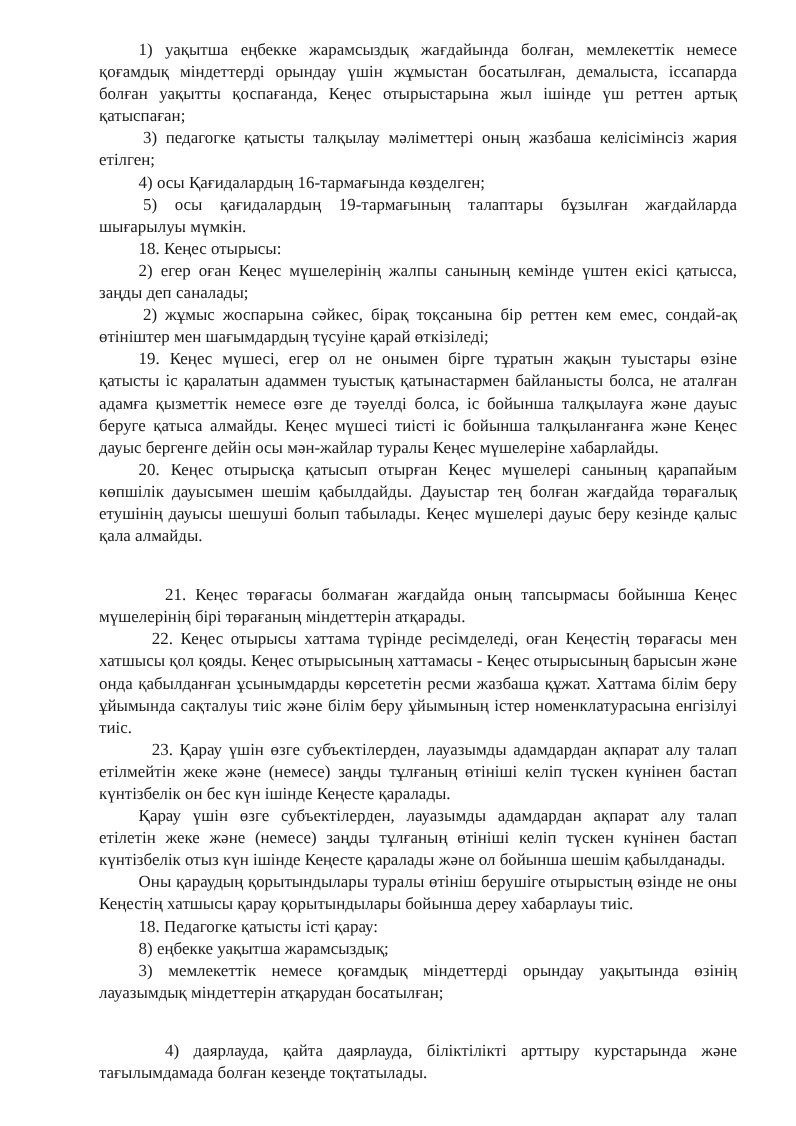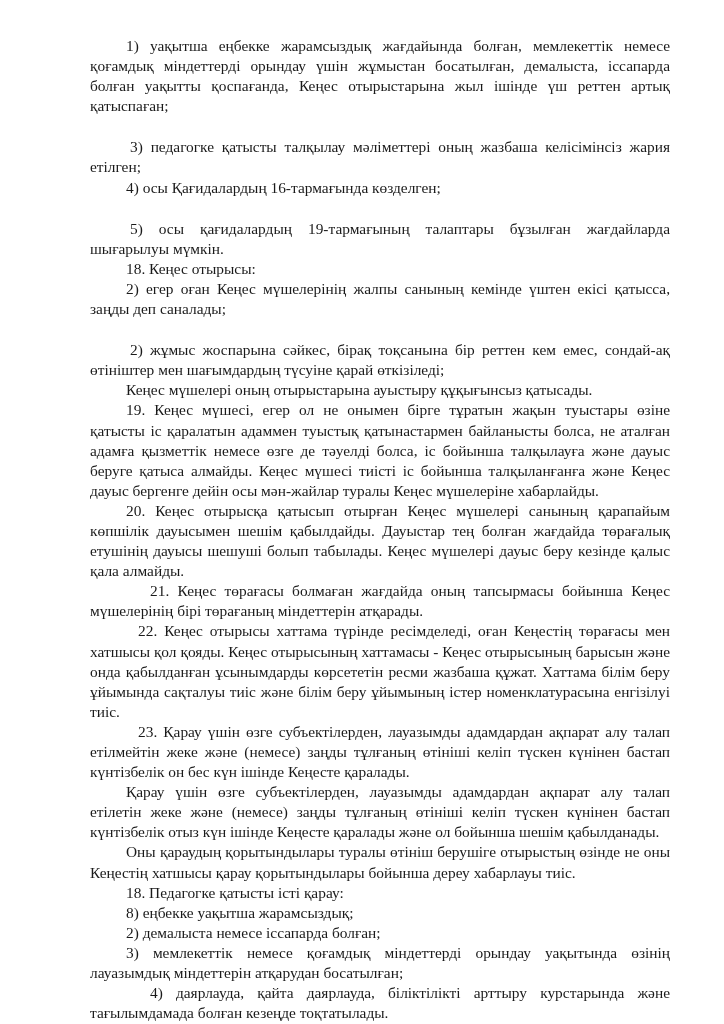--- a/index.html
+++ b/index.html
@@ -13,42 +13,40 @@
     font-size: 15.4px;
     line-height: 20.1px;
     color: #1a1a1a;
   }
   .p {
     margin: 0;
     text-align: justify;
     text-indent: 36px;
     hyphens: none;
   }
-  .p.i2 { text-indent: 40px; margin-top: 21px; }
+  .p.i2 { text-indent: 40px; }
   .p.i3 { text-indent: 48px; }
-  .p.i4 { text-indent: 60px; }
+  .p.i4 { text-indent: 60px; margin-top: 33px; }
 </style>
 </head>
 <body>
 
 <div class="page">
   <p class="p">1) уақытша еңбекке жарамсыздық жағдайында болған, мемлекеттік немесе қоғамдық міндеттерді орындау үшін жұмыстан босатылған, демалыста, іссапарда болған уақытты қоспағанда, Кеңес отырыстарына жыл ішінде үш реттен артық қатыспаған;</p>
   <p class="p i2">3) педагогке қатысты талқылау мәліметтері оның жазбаша келісімінсіз жария етілген;</p>
   <p class="p">4) осы Қағидалардың 16-тармағында көзделген;</p>
   <p class="p i2">5) осы қағидалардың 19-тармағының талаптары бұзылған жағдайларда шығарылуы мүмкін.</p>
   <p class="p">18. Кеңес отырысы:</p>
   <p class="p">2) егер оған Кеңес мүшелерінің жалпы санының кемінде үштен екісі қатысса, заңды деп саналады;</p>
   <p class="p i2">2) жұмыс жоспарына сәйкес, бірақ тоқсанына бір реттен кем емес, сондай-ақ өтініштер мен шағымдардың түсуіне қарай өткізіледі;</p>
-  <p class="p">Кеңес мүшелері оның отырыстарына ауыстыру құқығынсыз қатысады.</p>
   <p class="p">19. Кеңес мүшесі, егер ол не онымен бірге тұратын жақын туыстары өзіне қатысты іс қаралатын адаммен туыстық қатынастармен байланысты болса, не аталған адамға қызметтік немесе өзге де тәуелді болса, іс бойынша талқылауға және дауыс беруге қатыса алмайды. Кеңес мүшесі тиісті іс бойынша талқыланғанға және Кеңес дауыс бергенге дейін осы мән-жайлар туралы Кеңес мүшелеріне хабарлайды.</p>
   <p class="p">20. Кеңес отырысқа қатысып отырған Кеңес мүшелері санының қарапайым көпшілік дауысымен шешім қабылдайды. Дауыстар тең болған жағдайда төрағалық етушінің дауысы шешуші болып табылады. Кеңес мүшелері дауыс беру кезінде қалыс қала алмайды.</p>
   <p class="p i4">21. Кеңес төрағасы болмаған жағдайда оның тапсырмасы бойынша Кеңес мүшелерінің бірі төрағаның міндеттерін атқарады.</p>
   <p class="p i3">22. Кеңес отырысы хаттама түрінде ресімделеді, оған Кеңестің төрағасы мен хатшысы қол қояды. Кеңес отырысының хаттамасы - Кеңес отырысының барысын және онда қабылданған ұсынымдарды көрсететін ресми жазбаша құжат. Хаттама білім беру ұйымында сақталуы тиіс және білім беру ұйымының істер номенклатурасына енгізілуі тиіс.</p>
   <p class="p i3">23. Қарау үшін өзге субъектілерден, лауазымды адамдардан ақпарат алу талап етілмейтін жеке және (немесе) заңды тұлғаның өтініші келіп түскен күнінен бастап күнтізбелік он бес күн ішінде Кеңесте қаралады.</p>
   <p class="p">Қарау үшін өзге субъектілерден, лауазымды адамдардан ақпарат алу талап етілетін жеке және (немесе) заңды тұлғаның өтініші келіп түскен күнінен бастап күнтізбелік отыз күн ішінде Кеңесте қаралады және ол бойынша шешім қабылданады.</p>
   <p class="p">Оны қараудың қорытындылары туралы өтініш берушіге отырыстың өзінде не оны Кеңестің хатшысы қарау қорытындылары бойынша дереу хабарлауы тиіс.</p>
   <p class="p">18. Педагогке қатысты істі қарау:</p>
   <p class="p">8) еңбекке уақытша жарамсыздық;</p>
-  <p class="p">2) демалыста немесе іссапарда болған;</p>
   <p class="p">3) мемлекеттік немесе қоғамдық міндеттерді орындау уақытында өзінің лауазымдық міндеттерін атқарудан босатылған;</p>
   <p class="p i4">4) даярлауда, қайта даярлауда, біліктілікті арттыру курстарында және тағылымдамада болған кезеңде тоқтатылады.</p>
 
 </div>
 
 </body></html>

